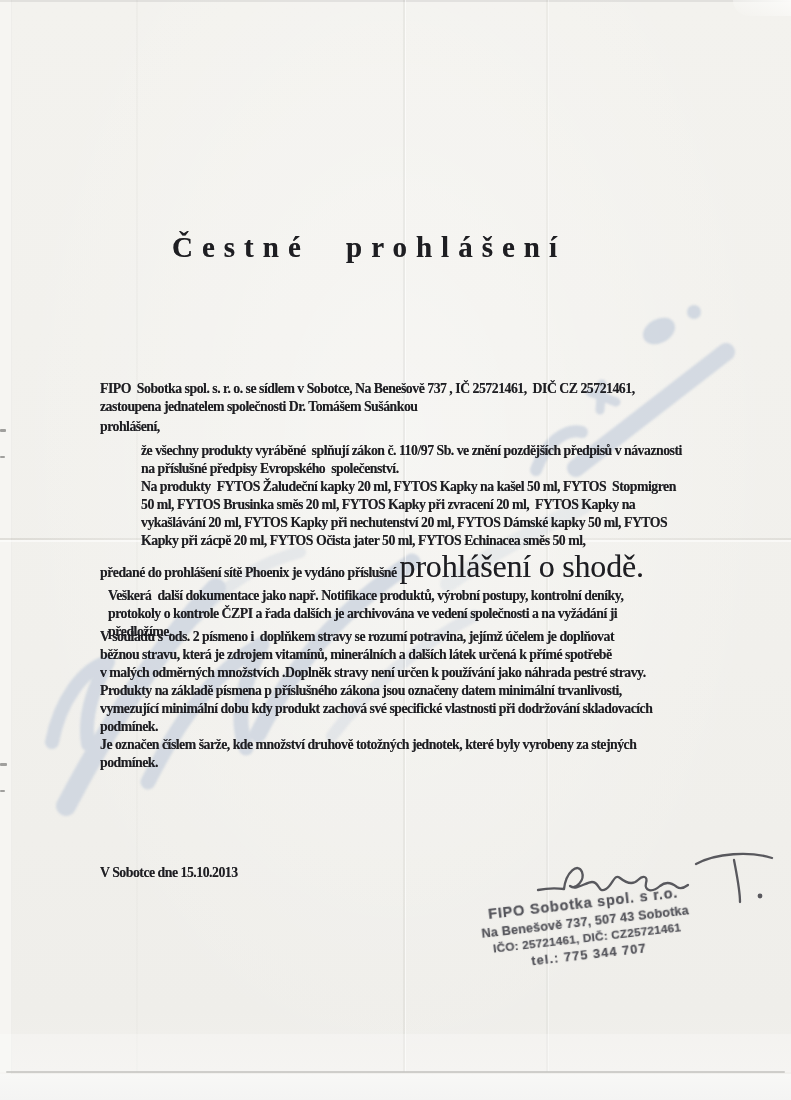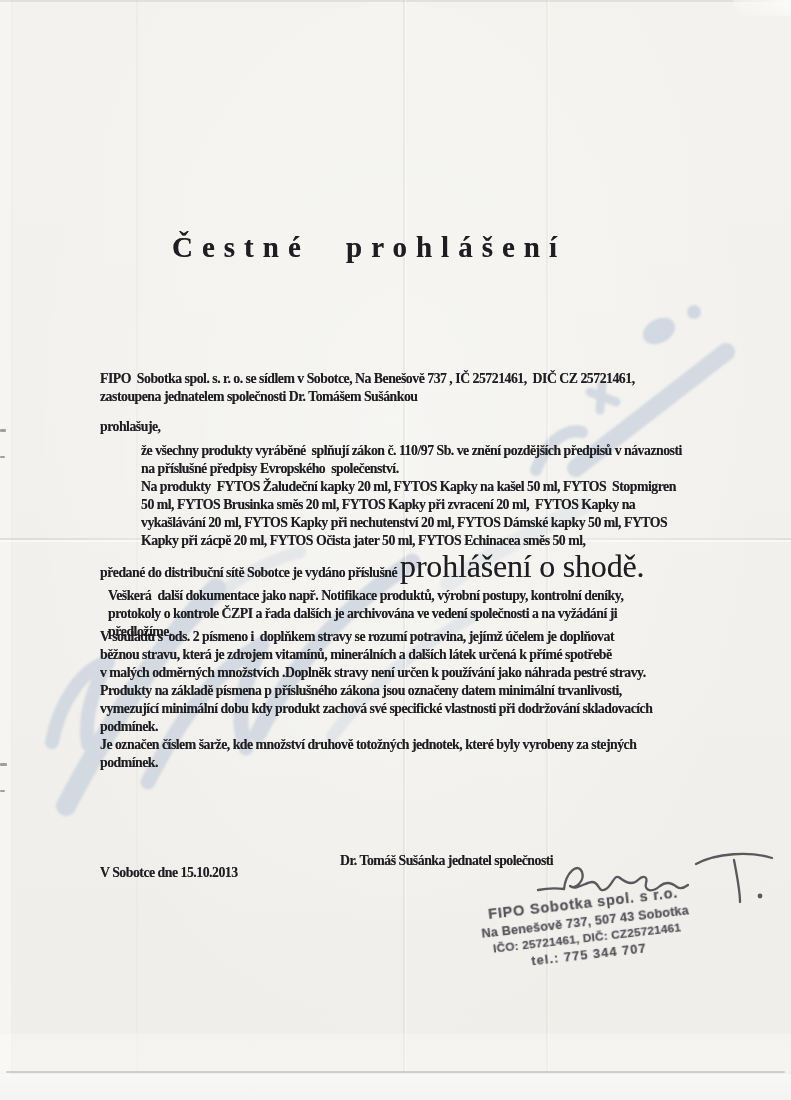--- a/index.html
+++ b/index.html
@@ -33,21 +33,21 @@
   .doc-title{
     position:absolute;left:172px;top:231px;margin:0;
     font-size:29px;font-weight:bold;letter-spacing:9px;word-spacing:20px;white-space:nowrap;
     text-shadow:0 0 .5px rgba(25,25,30,.55);
   }
   .para{
     position:absolute;left:100px;width:648px;margin:0;
     font-size:13.8px;line-height:18px;font-weight:bold;letter-spacing:-0.5px;
     white-space:pre-wrap;text-shadow:0 0 .4px rgba(25,25,30,.45);
   }
-  .p-intro{top:370px;}
+  .p-intro{top:380px;}
   .p-declare{top:418px;}
   .p-law{top:442px;margin-left:41px;}
   .p-mixed{top:552px;white-space:nowrap;font-size:13.8px;line-height:28px;}
   .p-mixed .big{font-size:32px;font-weight:400;letter-spacing:-0.2px;}
   .p-docs{top:587px;margin-left:8px;}
   .p-supp{top:628px;}
   .p-close{top:777px;}
   .footer-place{position:absolute;left:100px;top:864px;}
   .footer-sign{position:absolute;left:340px;top:852px;}
   .footer-place,.footer-sign{width:auto;white-space:nowrap;}
@@ -103,48 +103,47 @@
   <div class="edge-mark" style="left:0;top:790px;width:5px;height:2px;"></div>
   <div class="paper-bottom-band"></div>
   <div class="paper-bottom-edge"></div>
   <div class="scanner-below"></div>
 
   <h1 class="doc-title">Čestné prohlášení</h1>
 
   <p class="para p-intro">FIPO  Sobotka spol. s. r. o. se sídlem v Sobotce, Na Benešově 737 , IČ 25721461,  DIČ CZ 25721461,
 zastoupena jednatelem společnosti Dr. Tomášem Sušánkou</p>
 
-  <p class="para p-declare">prohlašuje,</p>
+  <p class="para p-declare">prohlášení,</p>
 
   <p class="para p-law">že všechny produkty vyráběné  splňují zákon č. 110/97 Sb. ve znění pozdějších předpisů v návaznosti
 na příslušné předpisy Evropského  společenství.
 Na produkty  FYTOS Žaludeční kapky 20 ml, FYTOS Kapky na kašel 50 ml, FYTOS  Stopmigren
 50 ml, FYTOS Brusinka směs 20 ml, FYTOS Kapky při zvracení 20 ml,  FYTOS Kapky na
 vykašlávání 20 ml, FYTOS Kapky při nechutenství 20 ml, FYTOS Dámské kapky 50 ml, FYTOS
 Kapky při zácpě 20 ml, FYTOS Očista jater 50 ml, FYTOS Echinacea směs 50 ml,</p>
 
-  <p class="para p-mixed"><span>předané do distribuční sítě Sobotce je vydáno příslušné </span><span class="big">prohlášení o shodě.</span></p>
+  <p class="para p-mixed"><span>předané do prohlášení sítě Phoenix je vydáno příslušné </span><span class="big">prohlášení o shodě.</span></p>
 
   <p class="para p-docs">Veškerá  další dokumentace jako např. Notifikace produktů, výrobní postupy, kontrolní deníky,
 protokoly o kontrole ČZPI a řada dalších je archivována ve vedení společnosti a na vyžádání ji
 předložíme.</p>
 
   <p class="para p-supp">V souladu s  ods. 2 písmeno i  doplňkem stravy se rozumí potravina, jejímž účelem je doplňovat
 běžnou stravu, která je zdrojem vitamínů, minerálních a dalších látek určená k přímé spotřebě
 v malých odměrných množstvích .Doplněk stravy není určen k používání jako náhrada pestré stravy.
 Produkty na základě písmena p příslušného zákona jsou označeny datem minimální trvanlivosti,
 vymezující minimální dobu kdy produkt zachová své specifické vlastnosti při dodržování skladovacích
 podmínek.
 Je označen číslem šarže, kde množství druhově totožných jednotek, které byly vyrobeny za stejných
 podmínek.</p>
 
 
   <p class="para footer-place">V Sobotce dne 15.10.2013</p>
 
-  <p class="para footer-sign">Dr. Tomáš Sušánka  jednatel společnosti</p>
 
   <svg class="sig" width="260" height="72" viewBox="0 0 260 72">
     <g stroke="#3e3e45" stroke-width="2.3" fill="none" stroke-linecap="round" stroke-linejoin="round" opacity="0.85">
       <path d="M18,52 C28,50 36,50 44,51 C46,34 58,24 62,34 C65,42 56,52 50,48 C56,53 66,44 72,44 C80,44 78,56 86,51 C93,47 94,35 100,40 C105,44 112,48 118,42 C123,37 128,38 126,45 C124,53 132,55 140,48 C146,43 152,45 157,49 C160,51 164,50 168,47"></path>
       <path d="M176,26 C196,15 230,13 252,20"></path>
       <path d="M214,22 C217,38 220,52 220,64"></path>
     </g>
     <circle cx="240" cy="58" r="2.4" fill="#3e3e45" opacity="0.85"></circle>
   </svg>
 

